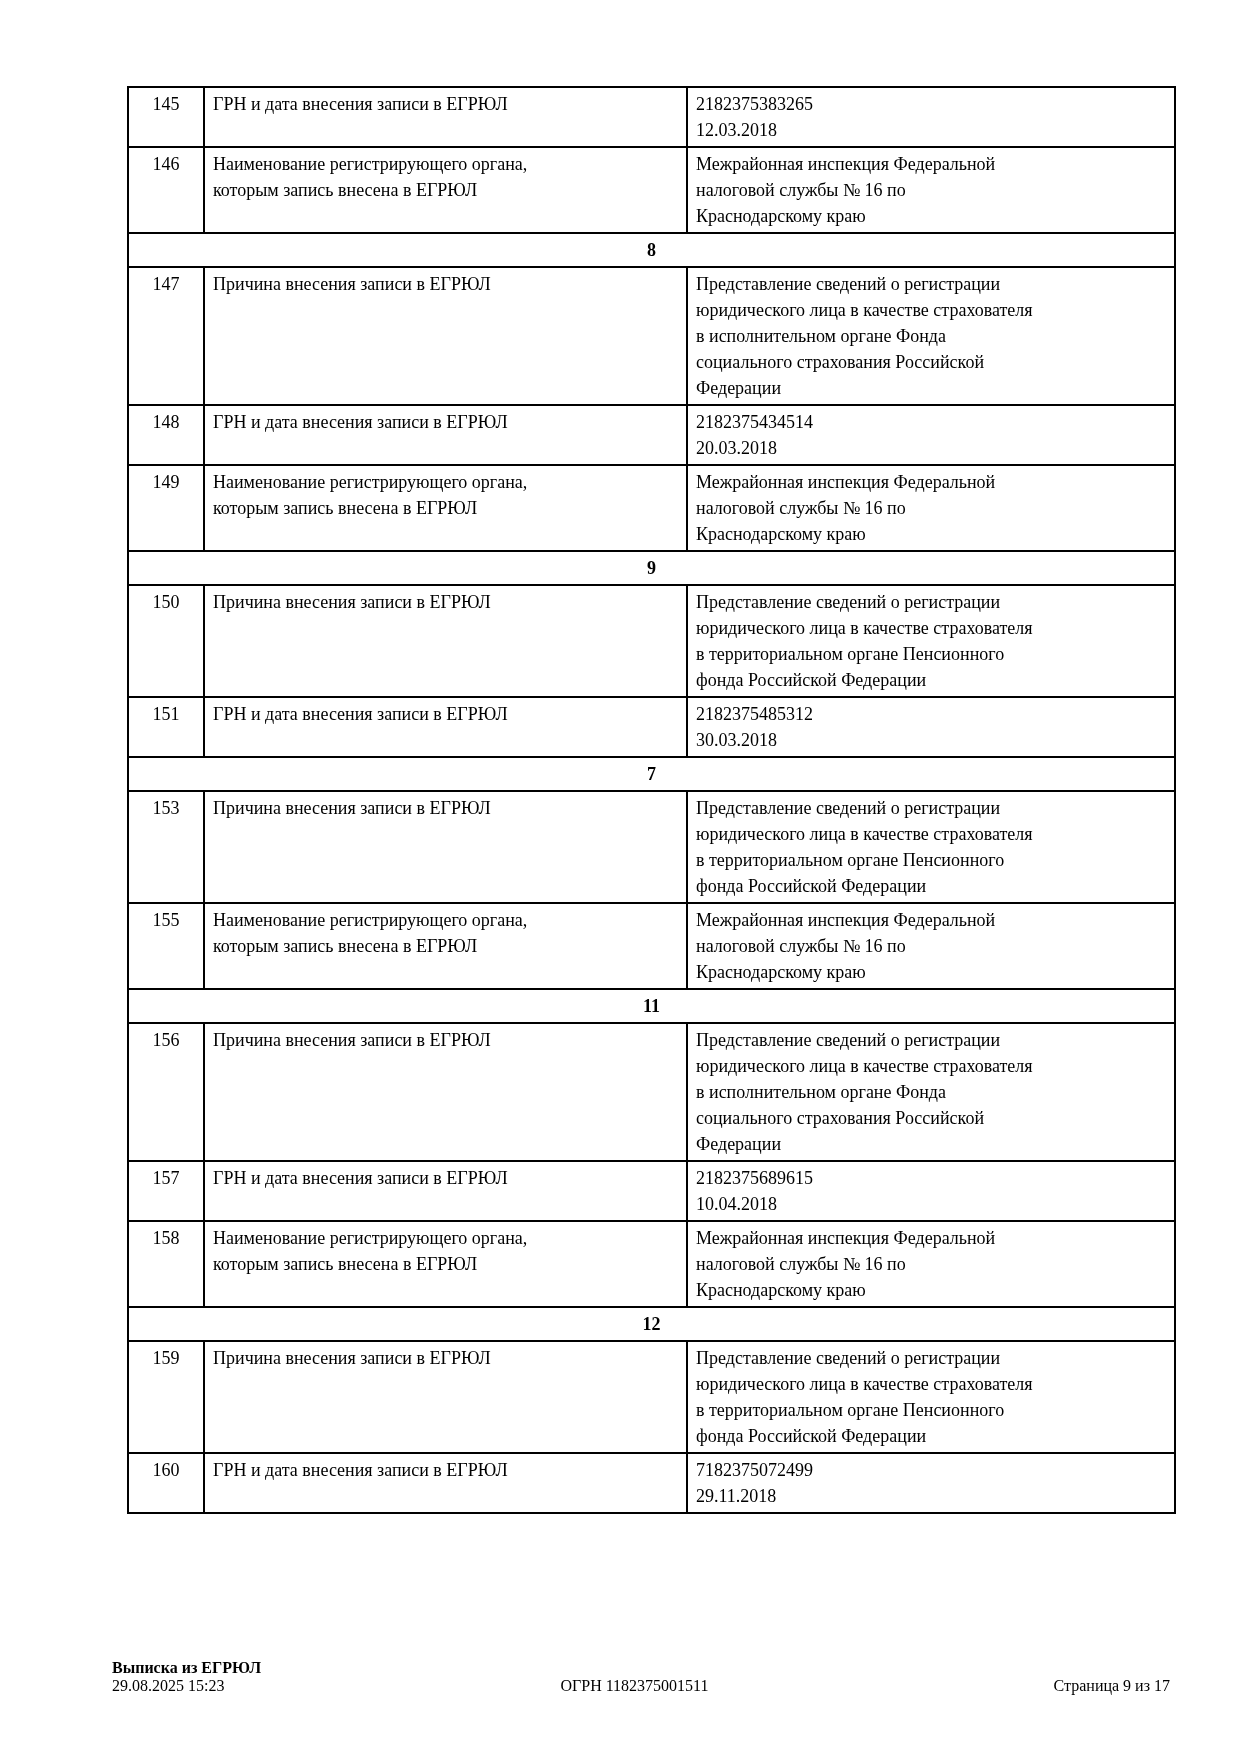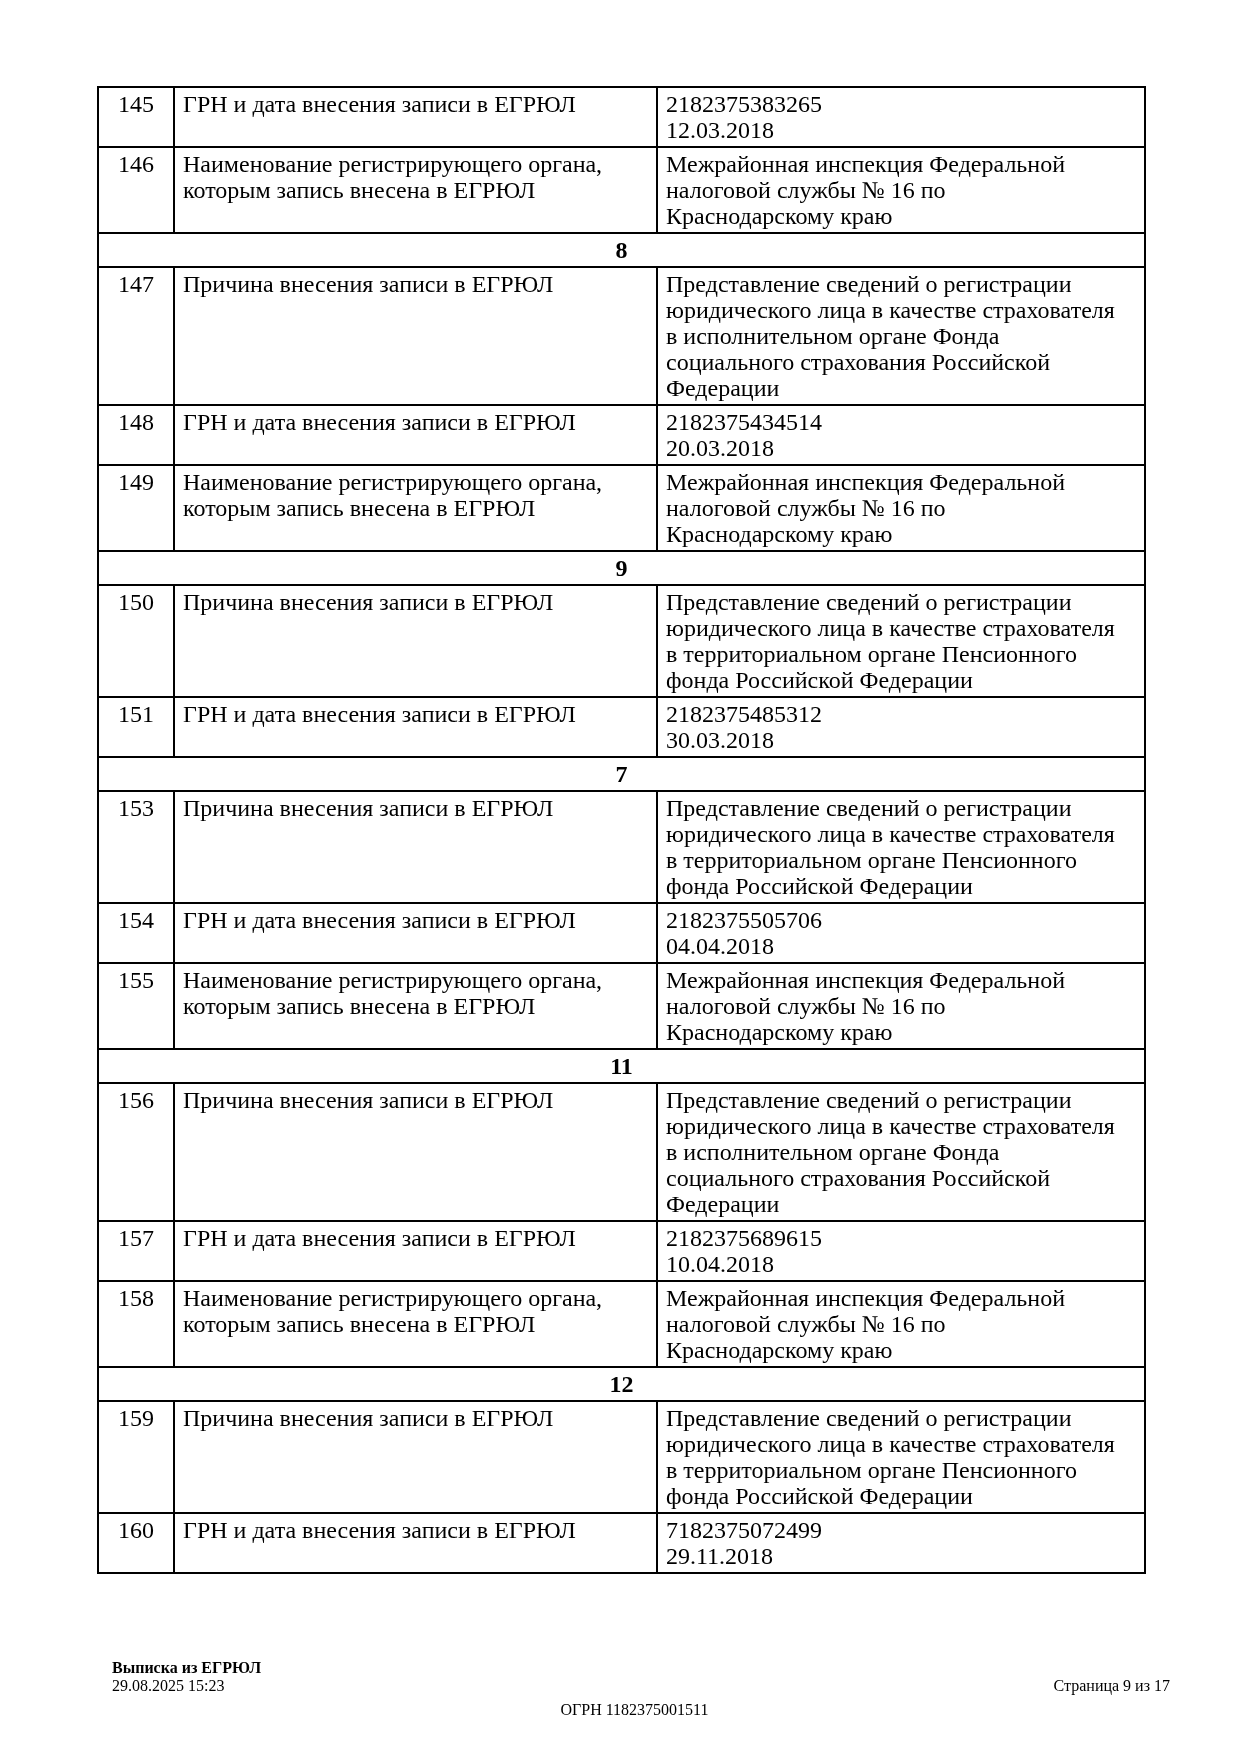--- a/index.html
+++ b/index.html
@@ -9,26 +9,26 @@
   }
   body {
     width: 1240px;
     height: 1755px;
     position: relative;
     font-family: "Liberation Serif", "DejaVu Serif", serif;
     color: #000000;
   }
   .egrul-table {
     position: absolute;
-    left: 97px;
+    left: 127px;
     top: 86px;
     width: 1047px;
     border-collapse: collapse;
     table-layout: fixed;
-    font-size: 24px;
+    font-size: 18px;
     line-height: 26px;
   }
   .egrul-table td {
     border: 2px solid #000000;
     vertical-align: top;
     padding: 3px 8px;
   }
   .num-cell {
     text-align: center;
   }
@@ -54,21 +54,20 @@
   }
   .footer-left .doc-name {
     font-weight: bold;
   }
   .footer-center {
     position: absolute;
     left: 111px;
     width: 1047px;
     text-align: center;
     top: 22px;
-    margin-top: 24px;
   }
   .footer-right {
     position: absolute;
     right: 70px;
     top: 22px;
     text-align: right;
   }
 </style>
 </head>
 <body>
@@ -171,30 +170,20 @@
       <tr>
         <td class="num-cell">153</td>
         <td>
           <div class="cell-line">Причина внесения записи в ЕГРЮЛ</div>
         </td>
         <td>
           <div class="cell-line">Представление сведений о регистрации</div>
           <div class="cell-line">юридического лица в качестве страхователя</div>
           <div class="cell-line">в территориальном органе Пенсионного</div>
           <div class="cell-line">фонда Российской Федерации</div>
-        </td>
-      </tr>
-      <tr>
-        <td class="num-cell">154</td>
-        <td>
-          <div class="cell-line">ГРН и дата внесения записи в ЕГРЮЛ</div>
-        </td>
-        <td>
-          <div class="cell-line">2182375505706</div>
-          <div class="cell-line">04.04.2018</div>
         </td>
       </tr>
       <tr>
         <td class="num-cell">155</td>
         <td>
           <div class="cell-line">Наименование регистрирующего органа,</div>
           <div class="cell-line">которым запись внесена в ЕГРЮЛ</div>
         </td>
         <td>
           <div class="cell-line">Межрайонная инспекция Федеральной</div>

